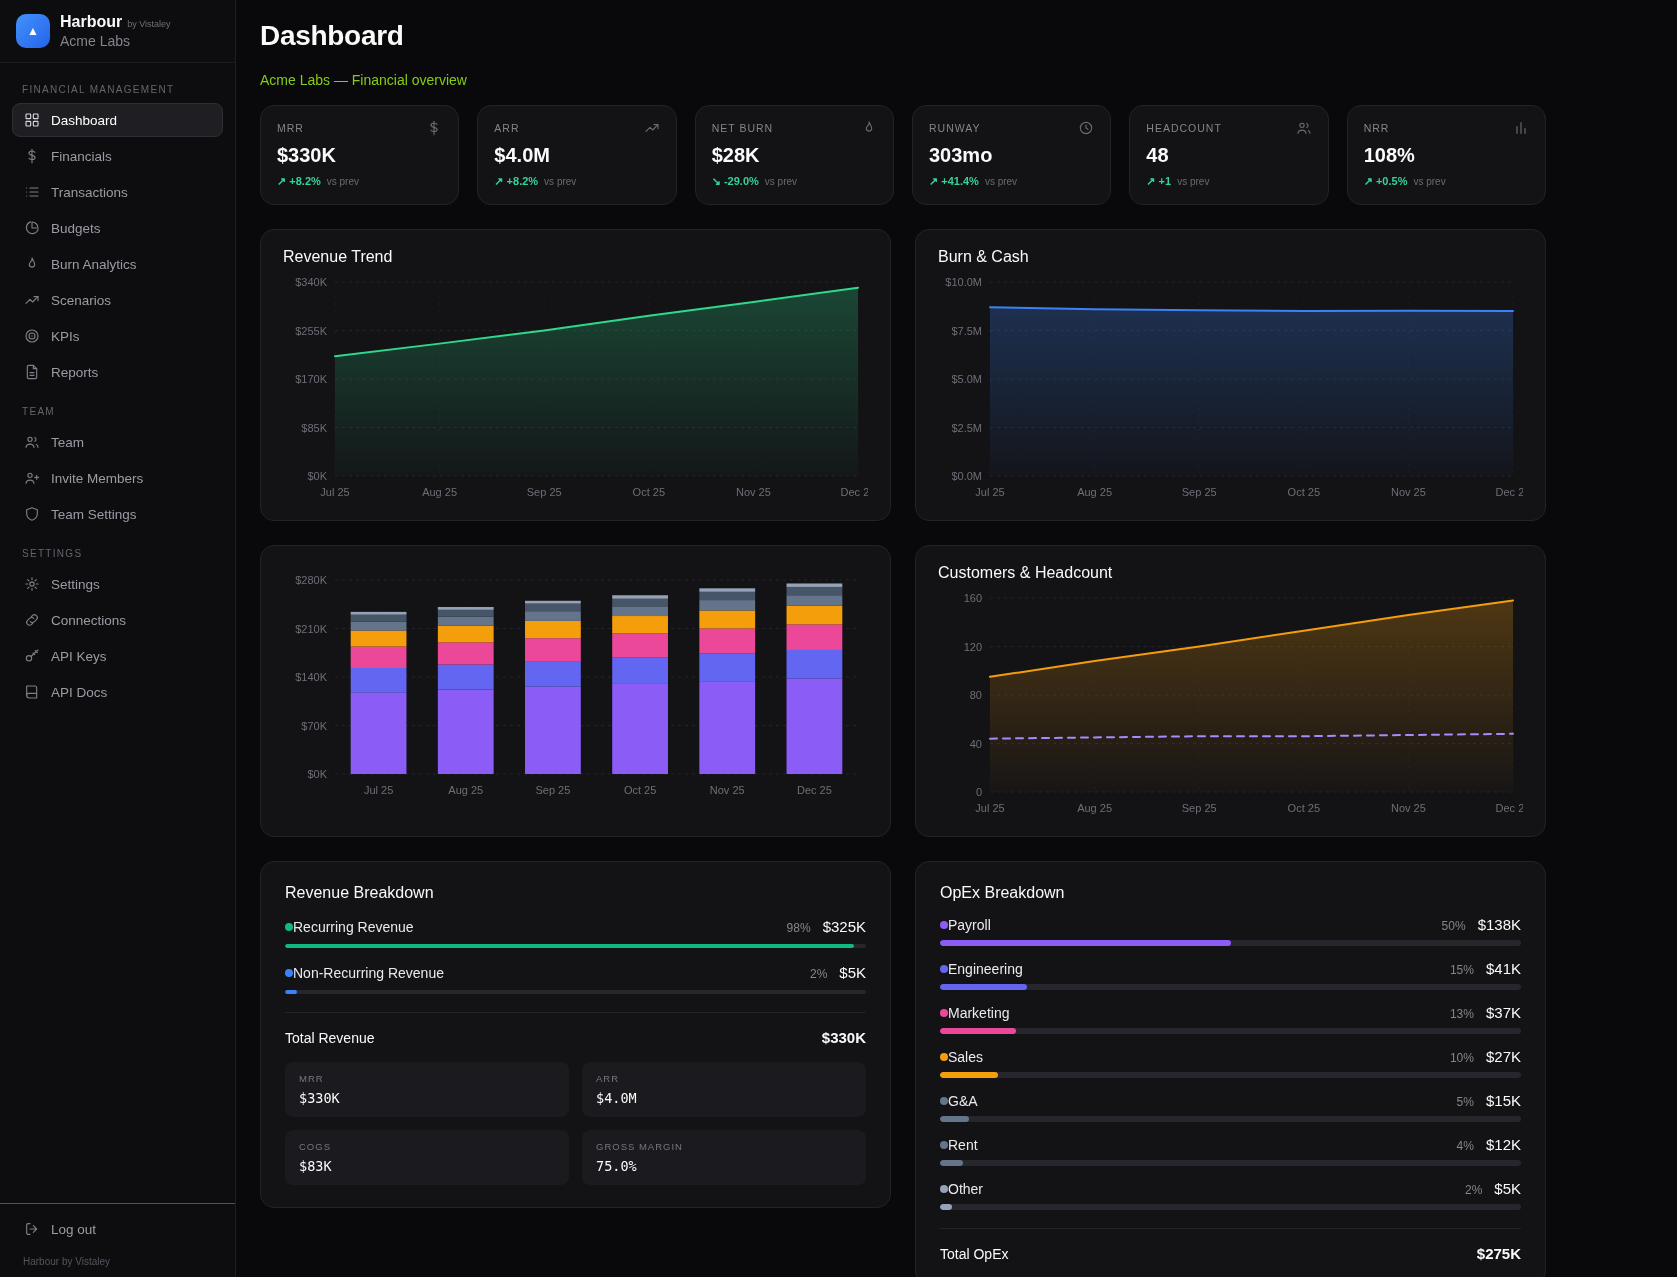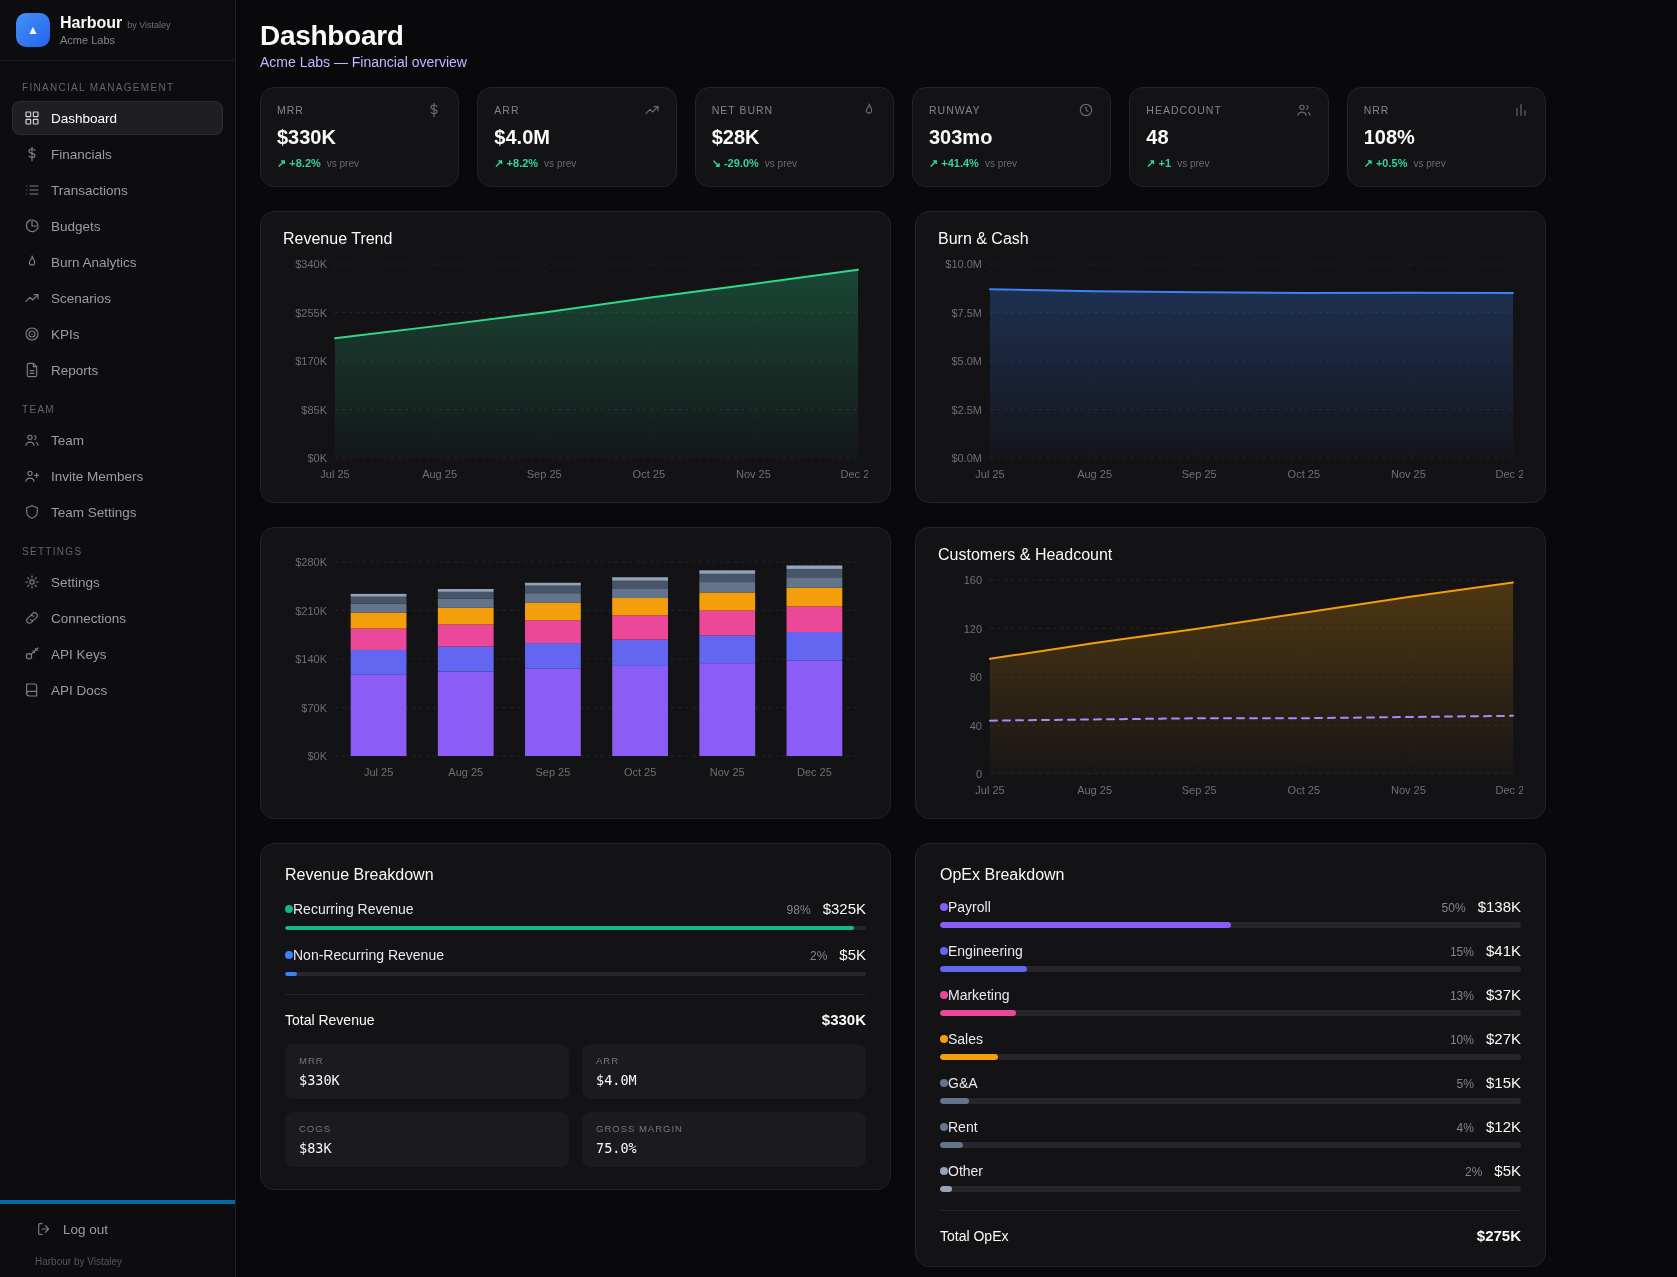--- a/index.html
+++ b/index.html
@@ -8,36 +8,36 @@
   a{text-decoration:none;color:inherit}
   .app{display:flex;width:100%;height:100%}
 
   
   .sidebar{width:236px;min-width:236px;background:#0d0d10;border-right:1px solid #1e1e23;display:flex;flex-direction:column}
   .brand{display:flex;gap:10px;align-items:center;padding:13px 16px;border-bottom:1px solid #1a1a1f}
   .brand-logo{width:34px;height:34px;border-radius:10px;background:linear-gradient(135deg,#4192fa,#2563eb);display:flex;align-items:center;justify-content:center;color:#fff;font-size:12px}
   .brand-line1{display:flex;align-items:baseline}
   .brand-name{font-size:16px;font-weight:700}
   .brand-by{font-size:9px;color:#6f6f78;margin-left:5px}
-  .brand-org{font-size:11px;color:#84848d;margin-top:2px}
+  .brand-org{font-size:14px;color:#84848d;margin-top:2px}
   .nav{flex:1;padding:4px 12px;overflow:hidden}
   .nav-section-label{font-size:10px;letter-spacing:1.3px;color:#64646d;margin:17px 10px 8px}
   .nav-item{display:flex;align-items:center;gap:11px;height:34px;padding:0 11px;border-radius:8px;color:#9b9ba4;font-size:13.5px;cursor:pointer;border:1px solid transparent;margin-bottom:2px}
   .nav-item .nav-icon{display:flex;color:#7e7e88}
   .nav-icon svg{width:16px;height:16px}
   .nav-item.active{background:#1e1e23;color:#fff;border-color:#2d2d34}
   .nav-item.active .nav-icon{color:#d7d7de}
-  .sidebar-bottom{border-top:4px solid #0369a1;padding:8px 24px 10px}
+  .sidebar-bottom{border-top:1px solid #0369a1;padding:8px 12px 10px}
   .footer-note{font-size:10px;color:#55555e;padding:8px 11px 0}
 
   
   .main{flex:1;padding:20px 24px;overflow:hidden}
   .main-inner{width:1286px}
   h1{font-size:28px;font-weight:700;letter-spacing:-.3px}
-  .subtitle{font-size:14px;color:#c4b5fd;margin-top:2px}
+  .subtitle{font-size:14px;color:#84cc16;margin-top:20px}
 
   .kpi-row{display:grid;grid-template-columns:repeat(6,1fr);gap:18px;margin-top:17px}
   .card{background:#131316;border:1px solid #222228;border-radius:14px}
   .kpi{padding:14px 16px;height:100px}
   .kpi-top{display:flex;justify-content:space-between;align-items:center}
   .kpi-label{font-size:10.5px;letter-spacing:1px;color:#84848d}
   .kpi-icon{color:#6a6a74;display:flex}
   .kpi-icon svg{width:15px;height:15px}
   .kpi-value{font-size:20px;font-weight:700;margin-top:8px}
   .kpi-delta{margin-top:8px;font-size:11px;display:flex;align-items:center;gap:6px}

